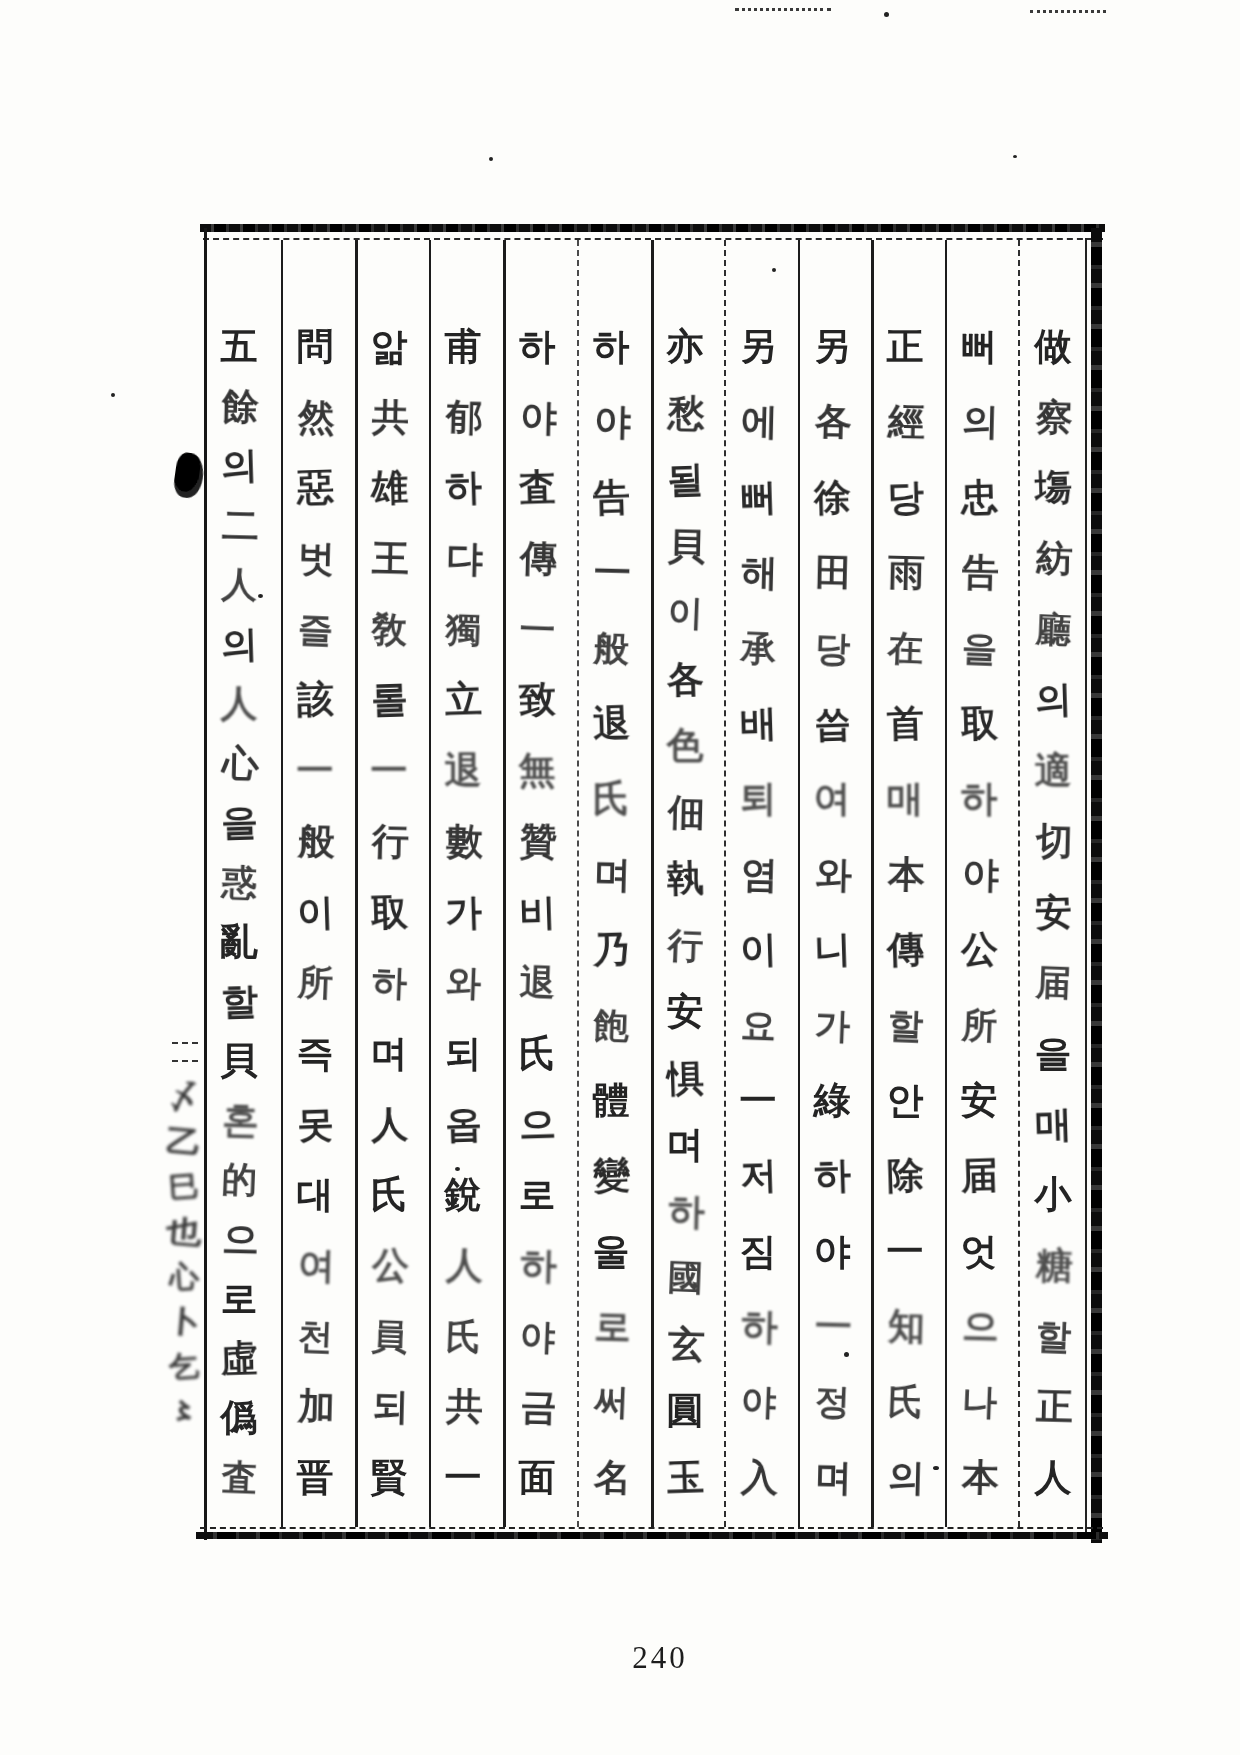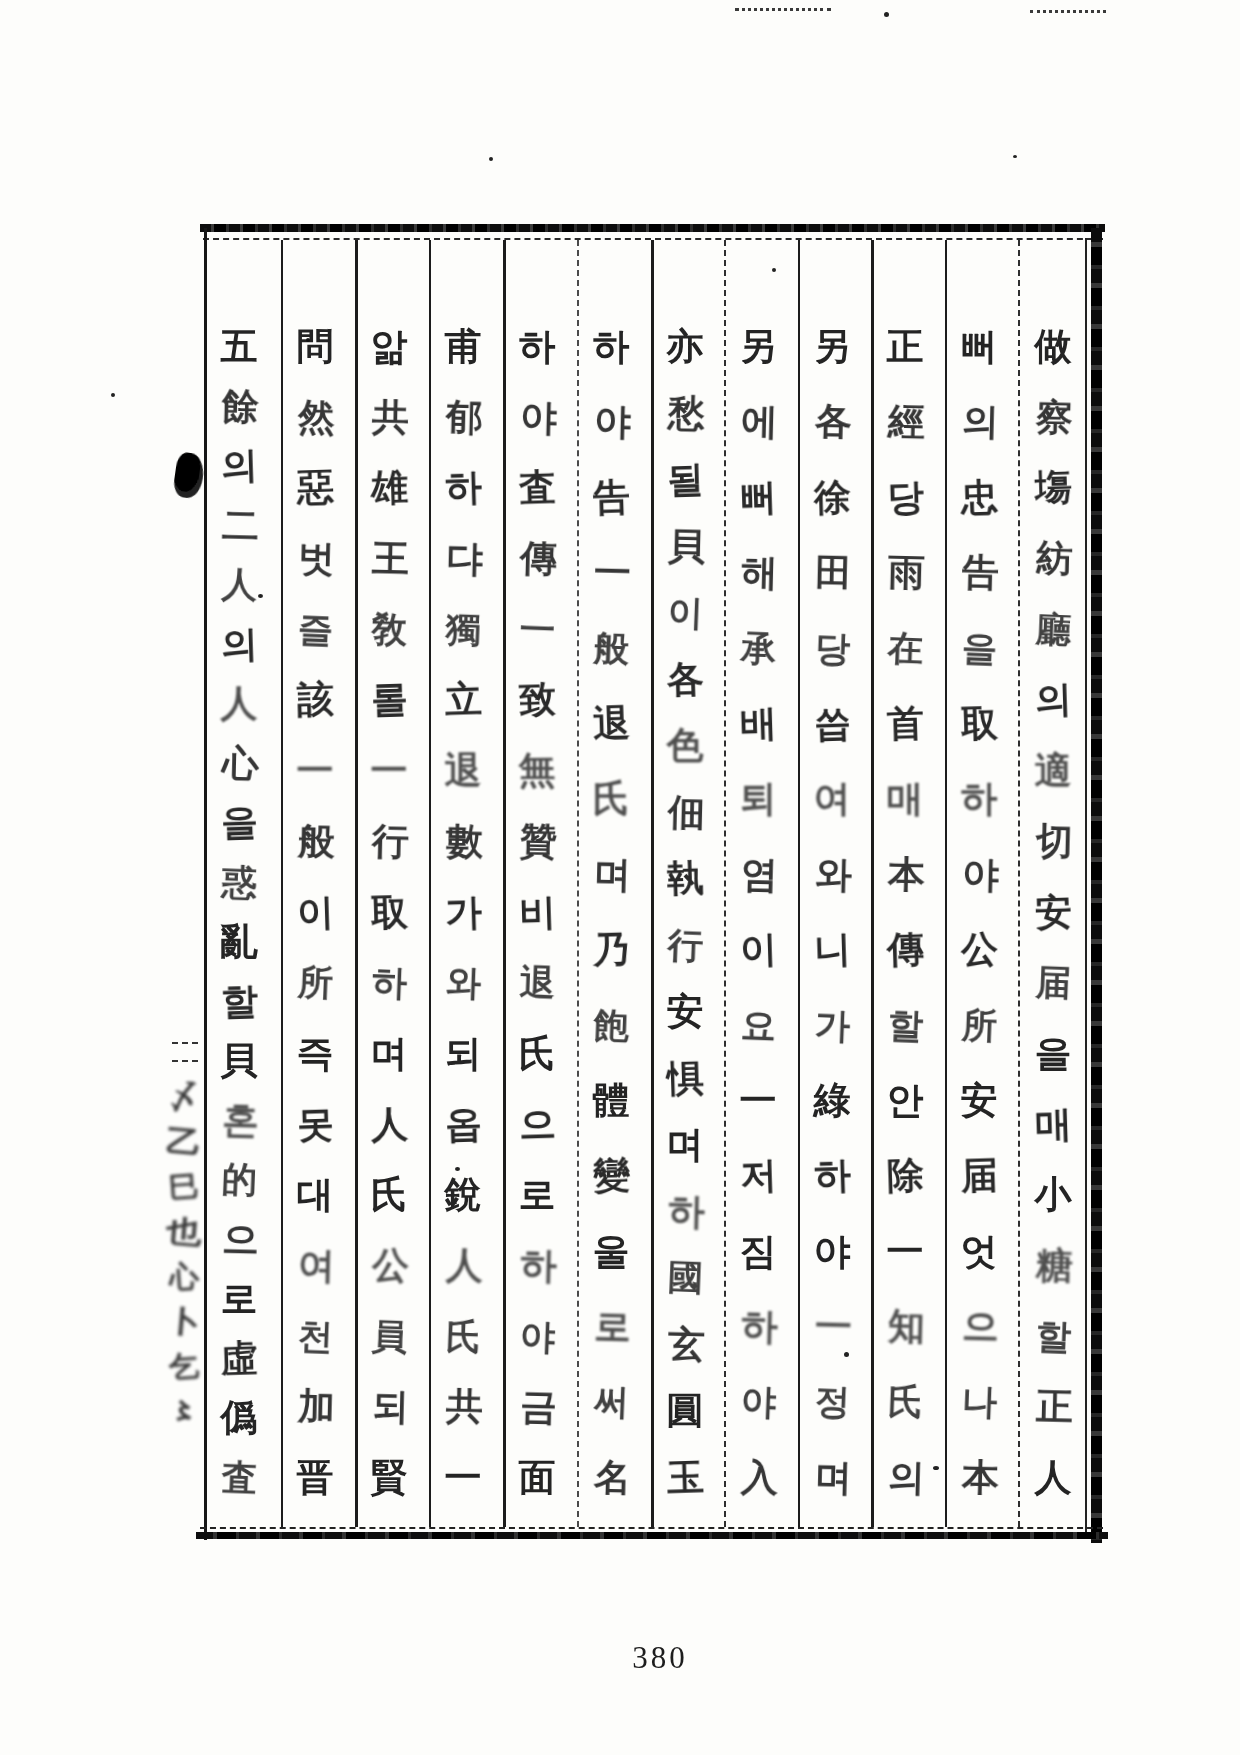--- a/index.html
+++ b/index.html
@@ -354,15 +354,15 @@
       <span class="g">〆</span>
       <span class="g">乙</span>
       <span class="g">巳</span>
       <span class="g">也</span>
       <span class="g">心</span>
       <span class="g">卜</span>
       <span class="g">乞</span>
       <span class="g">〻</span>
     </div>
 
-  <div class="pageno">380</div>
+  <div class="pageno">240</div>
 
 </div>
 
 </body></html>

